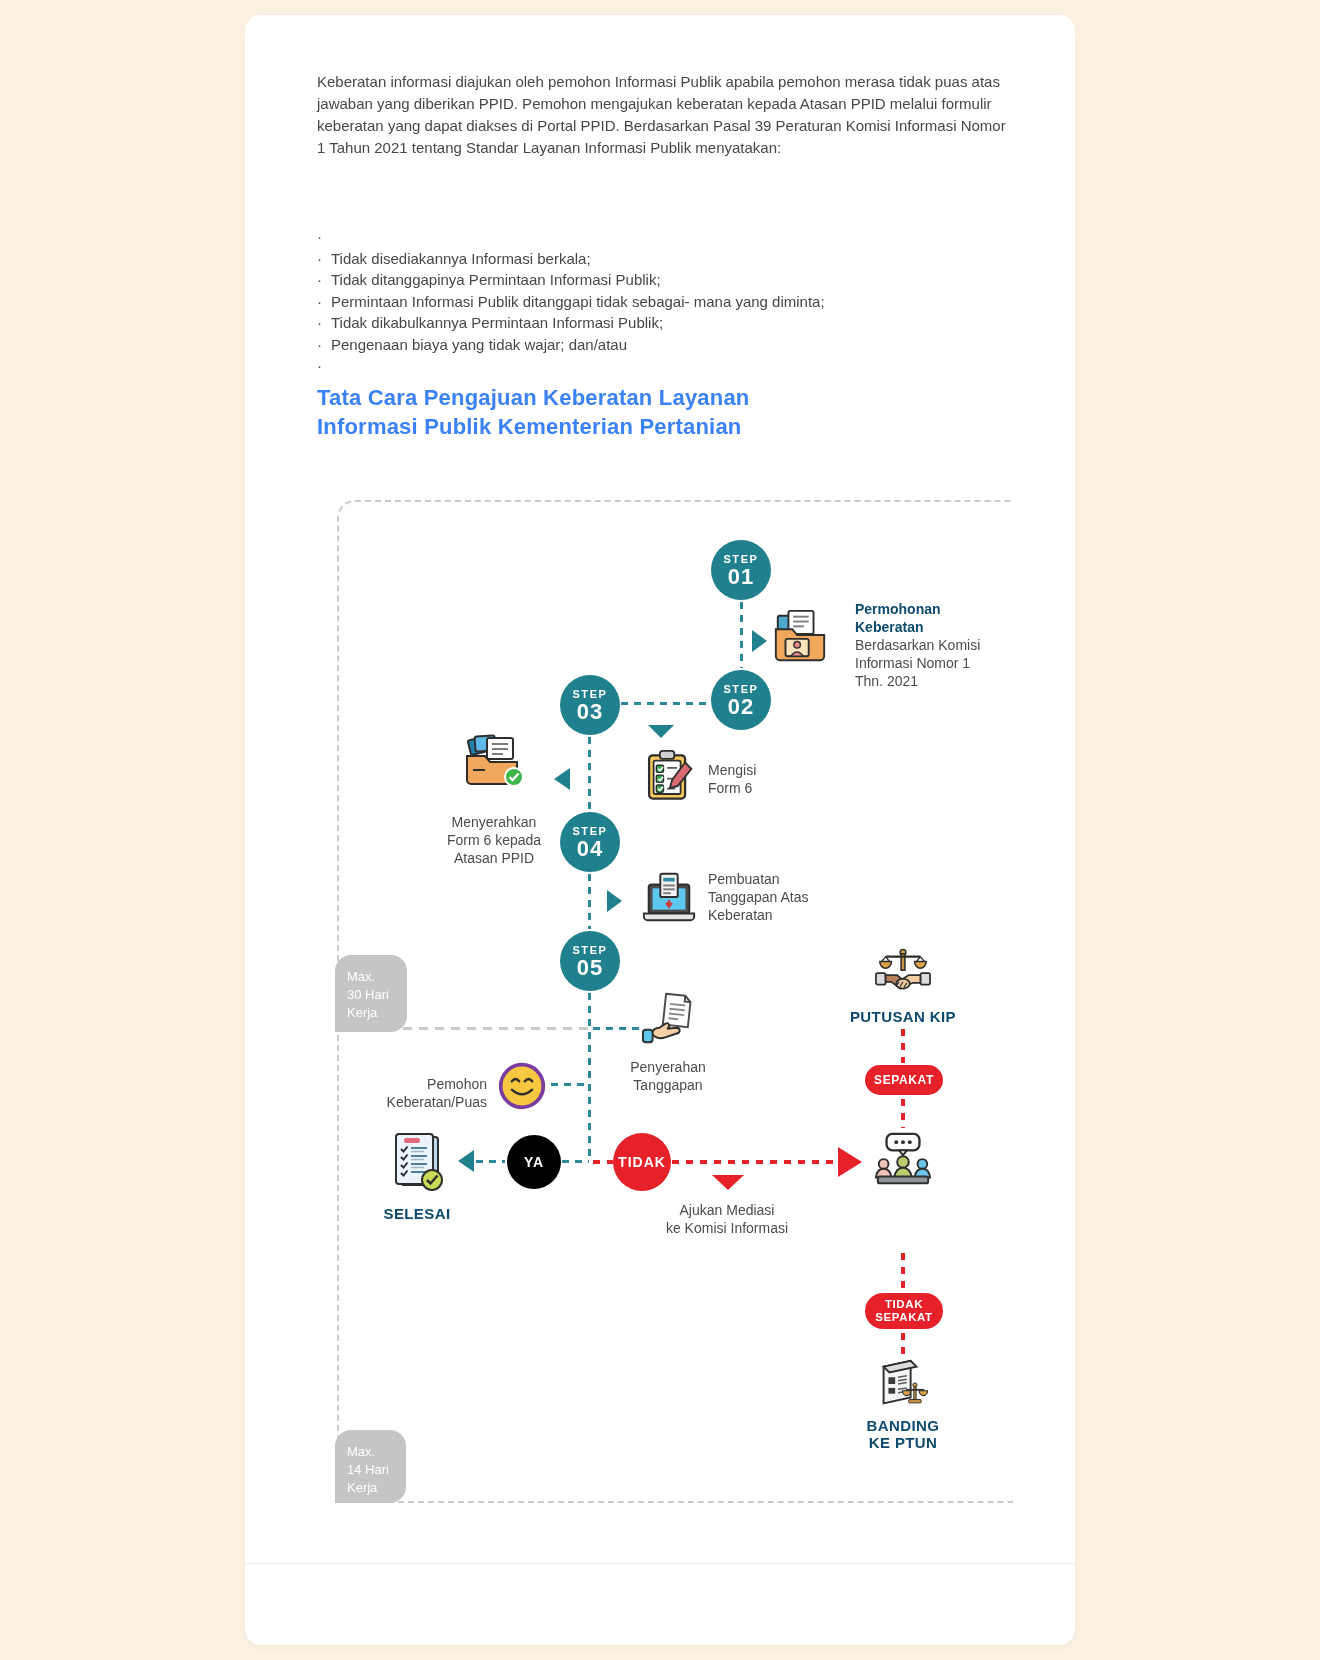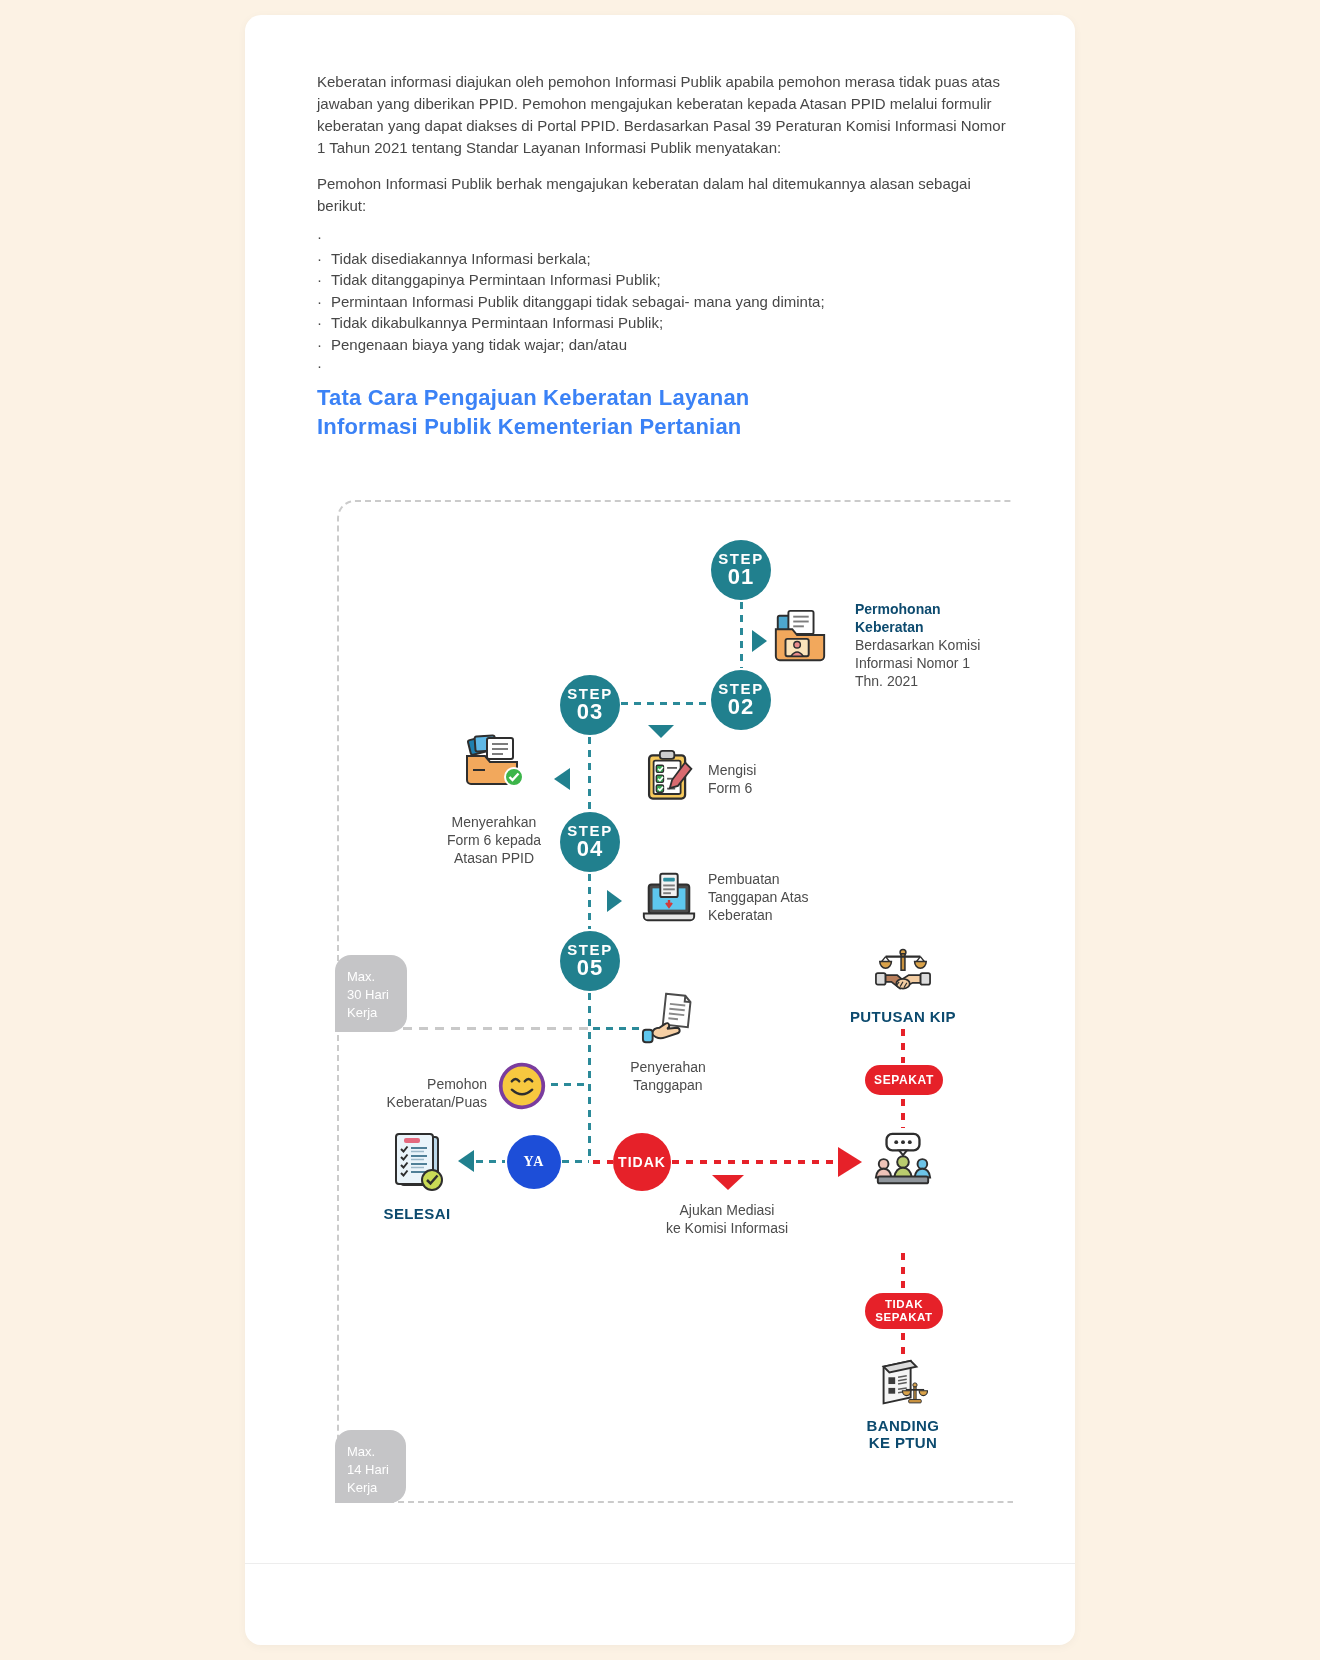--- a/index.html
+++ b/index.html
@@ -28,26 +28,26 @@
   
   .arr { width:0; height:0; }
   .arr.rt { border-top:11px solid transparent; border-bottom:11px solid transparent; border-left:15px solid #21808e; }
   .arr.lt { border-top:11px solid transparent; border-bottom:11px solid transparent; border-right:16px solid #21808e; }
   .arr.dt { border-left:13px solid transparent; border-right:13px solid transparent; border-top:13px solid #21808e; }
   .arr.rr { border-top:15px solid transparent; border-bottom:15px solid transparent; border-left:24px solid #e62129; }
   .arr.dr { border-left:16px solid transparent; border-right:16px solid transparent; border-top:15px solid #e62129; }
 
   .step { width:60px; height:60px; border-radius:50%; background:#21808e; color:#fff;
           display:flex; flex-direction:column; align-items:center; justify-content:center; z-index:3; }
-  .step .s1 { font-size:15px; font-weight:700; letter-spacing:1.6px; line-height:12px; }
+  .step .s1 { font-size:11px; font-weight:700; letter-spacing:1.6px; line-height:12px; }
   .step .s2 { font-size:22px; font-weight:700; letter-spacing:1px; line-height:23px; }
 
   .decision { border-radius:50%; color:#fff; font-weight:700; font-size:14px; letter-spacing:1px;
               display:flex; align-items:center; justify-content:center; z-index:3; }
-  .decision.ya { background:#1d4ed8; width:54px; height:54px;font-family:Liberation Serif, serif; }
+  .decision.ya { background:#000000; width:54px; height:54px; }
   .decision.no { background:#e62129; width:58px; height:58px; }
 
   .pill { background:#e62129; color:#fff; border-radius:18px; display:flex; align-items:center; justify-content:center;
           font-weight:700; font-size:12px; letter-spacing:.6px; text-align:center; line-height:13px; z-index:3; }
 
   .timebox { background:#c5c5c7; border-radius:16px 16px 16px 0; color:#fff; font-size:13px; line-height:18px;
              padding:13px 0 0 12px; z-index:4; }
 
   .lbl { font-size:14px; line-height:18px; color:#4c4c4c; }
   .lbl.c { text-align:center; }
@@ -58,21 +58,20 @@
   .footer-line { border-top:1px solid #ededed; }
   .footer-text { font-size:13px; color:#b6b6b6; text-align:center; letter-spacing:.3px; }
 </style>
 </head>
 <body>
 
 <div class="card">
 
   <div class="abs body-text" style="left:72px; top:56px; width:700px;">Keberatan informasi diajukan oleh pemohon Informasi Publik apabila pemohon merasa tidak puas atas jawaban yang diberikan PPID. Pemohon mengajukan keberatan kepada Atasan PPID melalui formulir keberatan yang dapat diakses di Portal PPID. Berdasarkan Pasal 39 Peraturan Komisi Informasi Nomor 1 Tahun 2021 tentang Standar Layanan Informasi Publik menyatakan:</div>
 
-  <div class="abs body-text" style="left:72px; top:158px; width:700px;">Pemohon Informasi Publik berhak mengajukan keberatan dalam hal ditemukannya alasan sebagai berikut:</div>
 
   <div class="abs" style="left:72px; top:211px; width:710px;">
     <div class="reason-row">
         <span class="dot">·</span>
       </div>
     <div class="reason-row">
         <span class="dot">·</span>
         <span>Tidak disediakannya Informasi berkala;</span>
       </div>
     <div class="reason-row">

